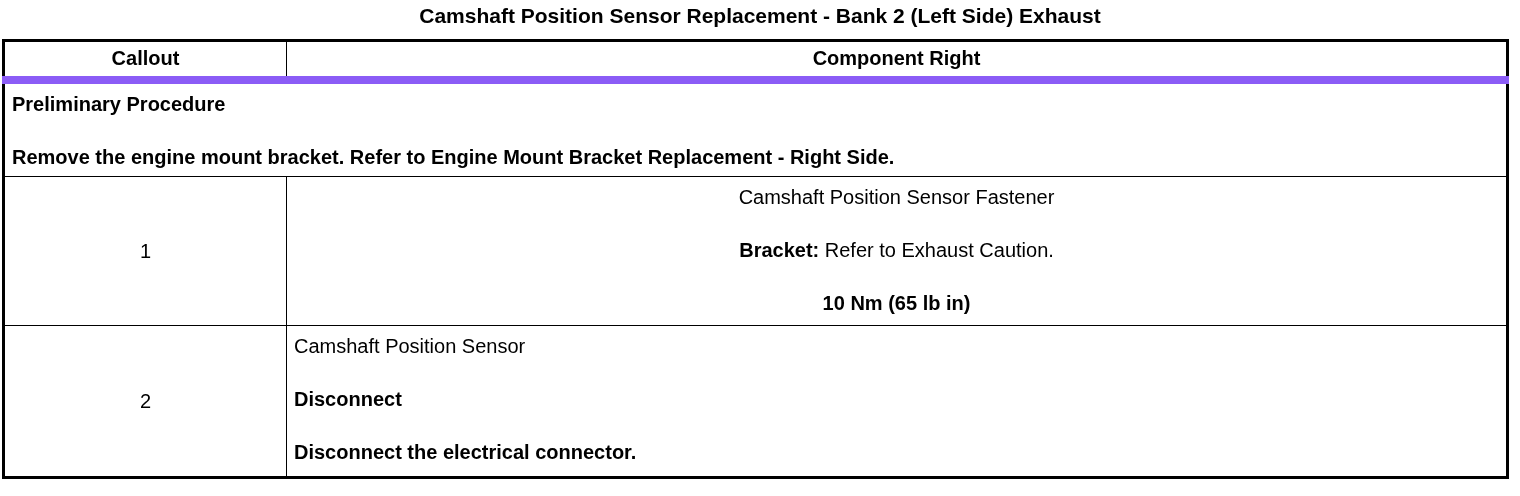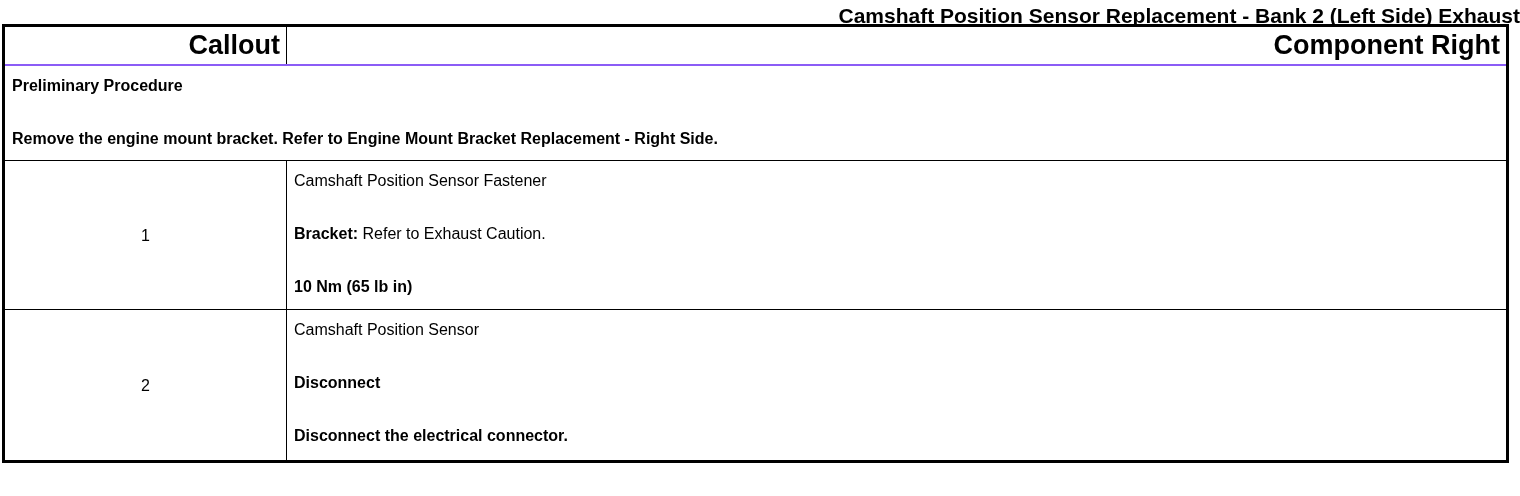--- a/index.html
+++ b/index.html
@@ -10,61 +10,61 @@
     font-family: "Liberation Sans", sans-serif;
   }
   .page {
     position: relative;
     width: 1520px;
     height: 496px;
     background: #ffffff;
     overflow: hidden;
   }
   .doc-title {
-    text-align: right;
+    text-align: center;
     font-weight: bold;
     font-size: 21px;
     line-height: 24px;
     padding-top: 4px;
-    height: 24px;
+    height: 39px;
     box-sizing: border-box;
   }
   table.component-table {
     border-collapse: collapse;
     table-layout: fixed;
     width: 1507px;
     margin-left: 2px;
     background: #ffffff;
   }
   table.component-table, th, td {
     border: 1px solid #000000;
   }
   table.component-table {
     border: 3px solid #000000;
   }
   col.col-callout { width: 283px; }
   thead th {
-    font-size: 27px;
+    font-size: 20px;
     font-weight: bold;
-    text-align: right;
+    text-align: center;
     vertical-align: middle;
     height: 39px;
     box-sizing: border-box;
-    border-bottom: 2px solid #8b5cf6;
+    border-bottom: 8px solid #8b5cf6;
     padding: 2px 6px;
   }
   td {
     box-sizing: border-box;
-    font-size: 16px;
+    font-size: 20px;
     line-height: 22px;
     padding: 9px 7px 8px 7px;
     vertical-align: top;
   }
   td.prelim-cell { height: 96px; }
-  tr.body-row-1 td { height: 149px; }
+  tr.body-row-1 td { height: 149px; text-align: center; }
   tr.body-row-2 td { height: 152px; }
   td.callout-cell {
     text-align: center;
     vertical-align: middle;
   }
   td p {
     margin: 0 0 31px 0;
   }
   td p:last-child {
     margin-bottom: 0;

